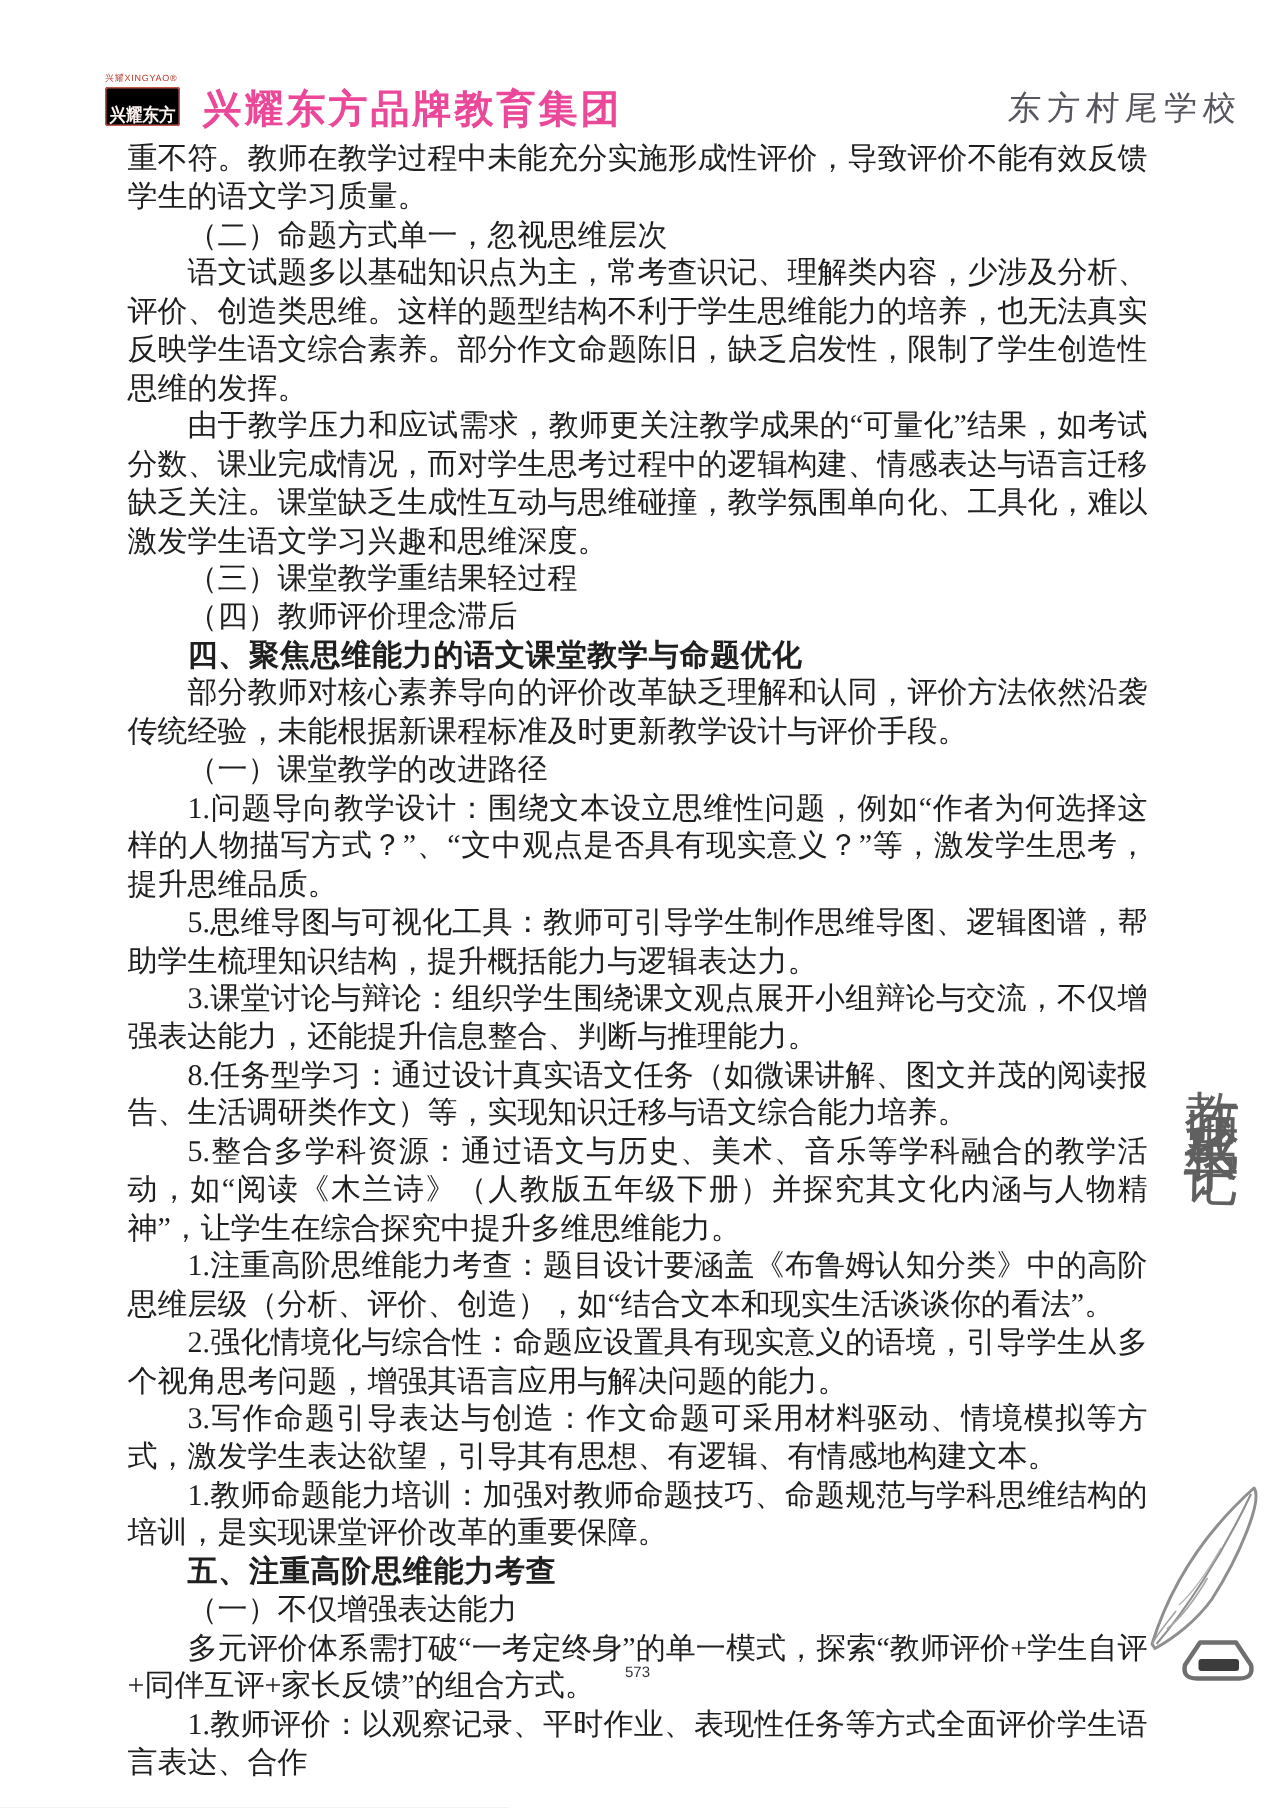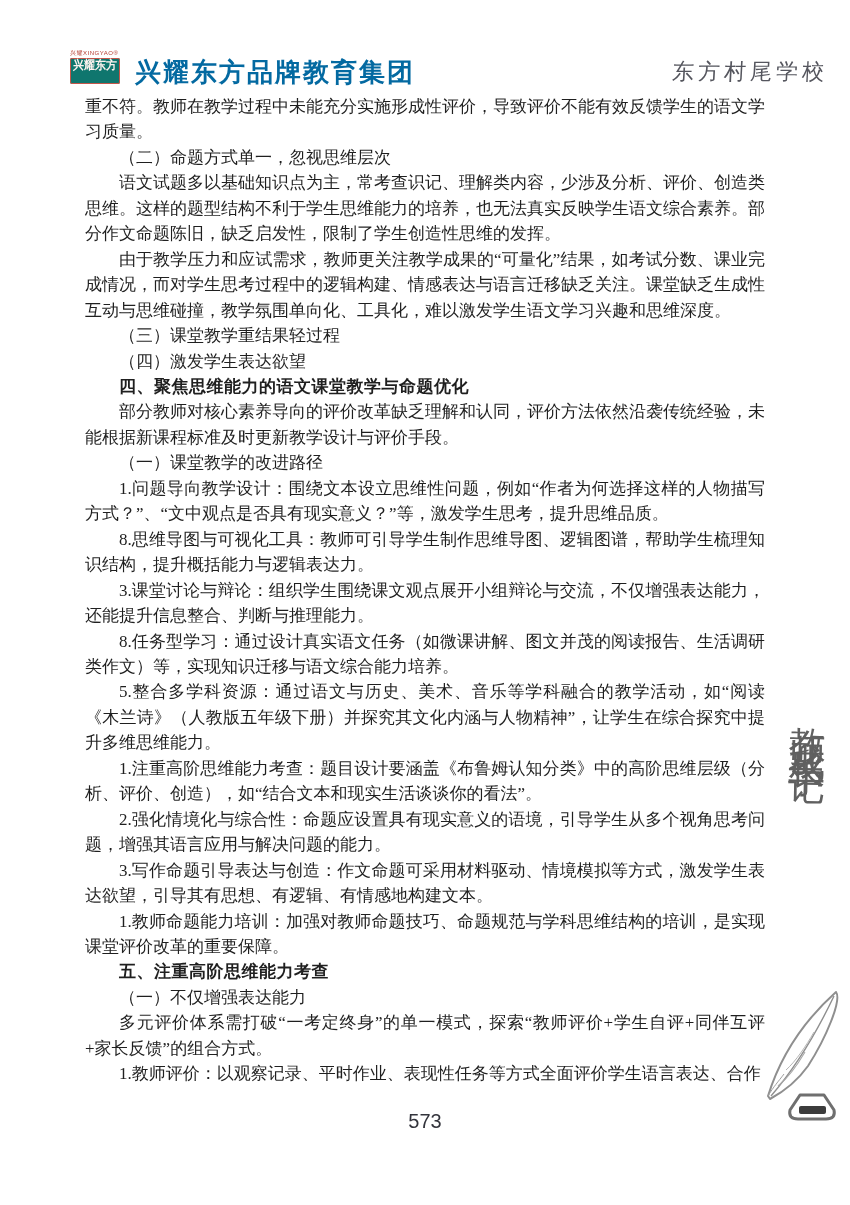--- a/index.html
+++ b/index.html
@@ -17,46 +17,46 @@
   .logo{
     position:absolute;left:70px;top:50px;width:58px;height:44px;
   }
   .logo-small-row{
     font-family:"Liberation Sans","DejaVu Sans",sans-serif;
     font-size:6px;line-height:7px;color:#b43a2e;
     white-space:nowrap;letter-spacing:0.5px;
   }
   .logo-reg{font-size:6px;vertical-align:top;color:#b43a2e;}
   .logo-seal{
-    margin-top:1px;width:50px;height:26px;background:#0f766e;
-    border-radius:2px;display:flex;align-items:flex-start;justify-content:center;
+    margin-top:1px;width:50px;height:26px;background:#000000;
+    border-radius:2px;display:flex;align-items:flex-end;justify-content:center;
     box-shadow:0 0 0 1px #c4564a inset;
   }
   .logo-seal span{
     color:#fdf3ef;font-weight:bold;font-size:11px;letter-spacing:0px;
     font-family:"Liberation Serif","DejaVu Serif",serif;
     transform:scaleY(1.1);white-space:nowrap;
   }
   .company-name{
     position:absolute;left:135px;top:55px;
     font-size:26px;font-weight:bold;letter-spacing:2px;
-    color:#0369a1;white-space:nowrap;
+    color:#ec4899;white-space:nowrap;
     font-family:"Liberation Serif","DejaVu Serif",serif;
   }
   .school-name{
     position:absolute;right:22px;top:57px;
     font-size:22px;letter-spacing:4px;color:#55565e;
     white-space:nowrap;transform:skewX(-3deg);
     font-family:"Liberation Serif","DejaVu Serif",serif;
   }
 
   
   .doc-body{
     position:absolute;left:85px;top:94px;width:680px;
-    font-size:17px;line-height:25.45px;
+    font-size:20px;line-height:25.45px;
     text-align:justify;
   }
   .doc-body p{margin:0;padding:0;}
   .doc-body p.indent{text-indent:2em;}
   .doc-body p.heading{
     font-weight:bold;
     font-family:"Liberation Sans","DejaVu Sans",sans-serif;
     letter-spacing:0.5px;
   }
 
@@ -68,21 +68,21 @@
     font-family:"Liberation Serif","DejaVu Serif",serif;
     transform:rotate(1deg);
   }
 
   
   .quill{position:absolute;left:756px;top:986px;width:92px;height:142px;}
 
   
   .page-number{
     position:absolute;left:0;right:0;top:1110px;
-    text-align:center;font-size:20px;color:#33343c;
+    text-align:center;font-size:10px;color:#33343c;
     font-family:"Liberation Sans","DejaVu Sans",sans-serif;
   }
 </style>
 </head>
 <body>
 
 <div class="page">
 
   <div class="logo">
     <div class="logo-small-row">
@@ -95,26 +95,26 @@
 
   <div class="company-name">兴耀东方品牌教育集团</div>
   <div class="school-name">东方村尾学校</div>
 
   <div class="doc-body">
       <p class="">重不符。教师在教学过程中未能充分实施形成性评价，导致评价不能有效反馈学生的语文学习质量。</p>
       <p class="indent ">（二）命题方式单一，忽视思维层次</p>
       <p class="indent ">语文试题多以基础知识点为主，常考查识记、理解类内容，少涉及分析、评价、创造类思维。这样的题型结构不利于学生思维能力的培养，也无法真实反映学生语文综合素养。部分作文命题陈旧，缺乏启发性，限制了学生创造性思维的发挥。</p>
       <p class="indent ">由于教学压力和应试需求，教师更关注教学成果的“可量化”结果，如考试分数、课业完成情况，而对学生思考过程中的逻辑构建、情感表达与语言迁移缺乏关注。课堂缺乏生成性互动与思维碰撞，教学氛围单向化、工具化，难以激发学生语文学习兴趣和思维深度。</p>
       <p class="indent ">（三）课堂教学重结果轻过程</p>
-      <p class="indent ">（四）激发学生表达欲望</p>
+      <p class="indent ">（四）教师评价理念滞后</p>
       <p class="indent heading">四、聚焦思维能力的语文课堂教学与命题优化</p>
       <p class="indent ">部分教师对核心素养导向的评价改革缺乏理解和认同，评价方法依然沿袭传统经验，未能根据新课程标准及时更新教学设计与评价手段。</p>
       <p class="indent ">（一）课堂教学的改进路径</p>
       <p class="indent ">1.问题导向教学设计：围绕文本设立思维性问题，例如“作者为何选择这样的人物描写方式？”、“文中观点是否具有现实意义？”等，激发学生思考，提升思维品质。</p>
-      <p class="indent ">8.思维导图与可视化工具：教师可引导学生制作思维导图、逻辑图谱，帮助学生梳理知识结构，提升概括能力与逻辑表达力。</p>
+      <p class="indent ">5.思维导图与可视化工具：教师可引导学生制作思维导图、逻辑图谱，帮助学生梳理知识结构，提升概括能力与逻辑表达力。</p>
       <p class="indent ">3.课堂讨论与辩论：组织学生围绕课文观点展开小组辩论与交流，不仅增强表达能力，还能提升信息整合、判断与推理能力。</p>
       <p class="indent ">8.任务型学习：通过设计真实语文任务（如微课讲解、图文并茂的阅读报告、生活调研类作文）等，实现知识迁移与语文综合能力培养。</p>
       <p class="indent ">5.整合多学科资源：通过语文与历史、美术、音乐等学科融合的教学活动，如“阅读《木兰诗》（人教版五年级下册）并探究其文化内涵与人物精神”，让学生在综合探究中提升多维思维能力。</p>
       <p class="indent ">1.注重高阶思维能力考查：题目设计要涵盖《布鲁姆认知分类》中的高阶思维层级（分析、评价、创造），如“结合文本和现实生活谈谈你的看法”。</p>
       <p class="indent ">2.强化情境化与综合性：命题应设置具有现实意义的语境，引导学生从多个视角思考问题，增强其语言应用与解决问题的能力。</p>
       <p class="indent ">3.写作命题引导表达与创造：作文命题可采用材料驱动、情境模拟等方式，激发学生表达欲望，引导其有思想、有逻辑、有情感地构建文本。</p>
       <p class="indent ">1.教师命题能力培训：加强对教师命题技巧、命题规范与学科思维结构的培训，是实现课堂评价改革的重要保障。</p>
       <p class="indent heading">五、注重高阶思维能力考查</p>
       <p class="indent ">（一）不仅增强表达能力</p>
       <p class="indent ">多元评价体系需打破“一考定终身”的单一模式，探索“教师评价+学生自评+同伴互评+家长反馈”的组合方式。</p>

